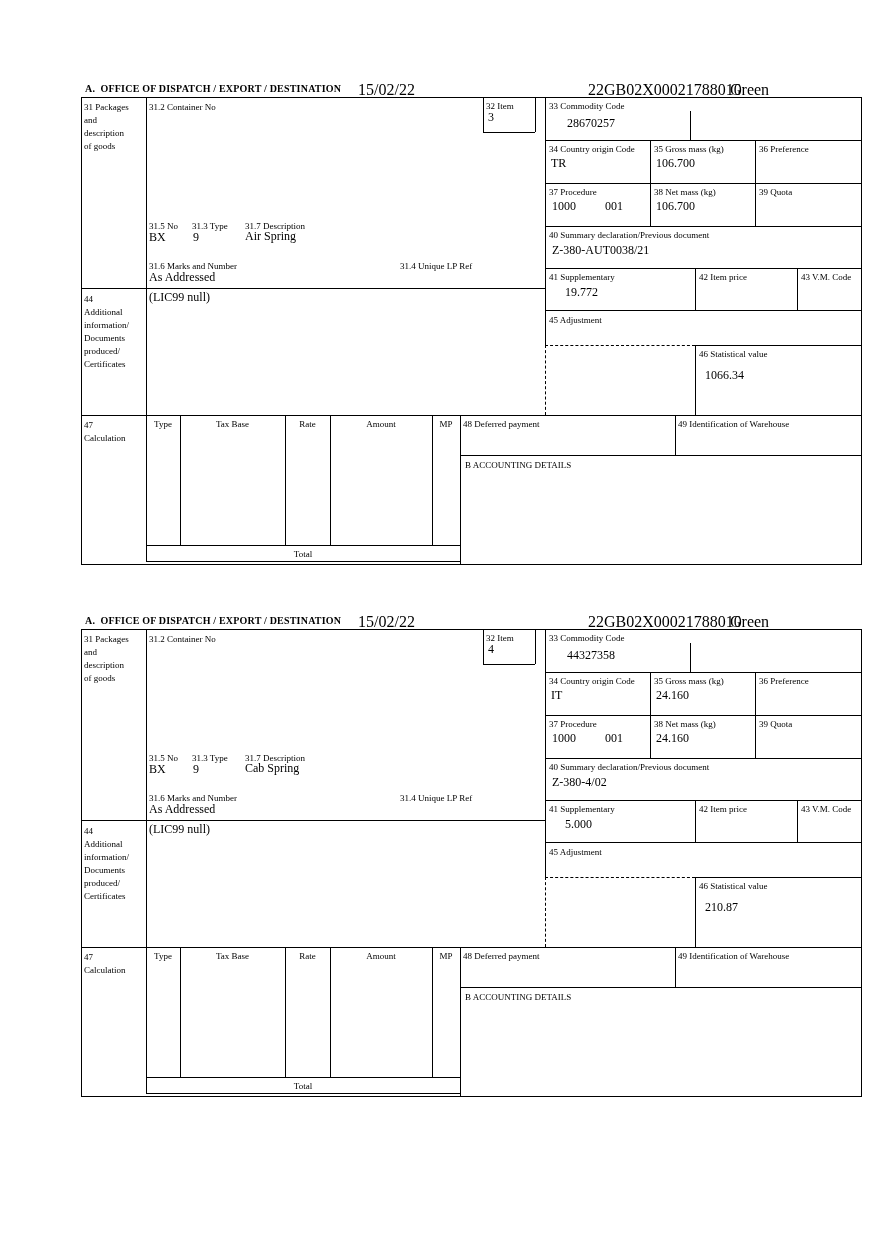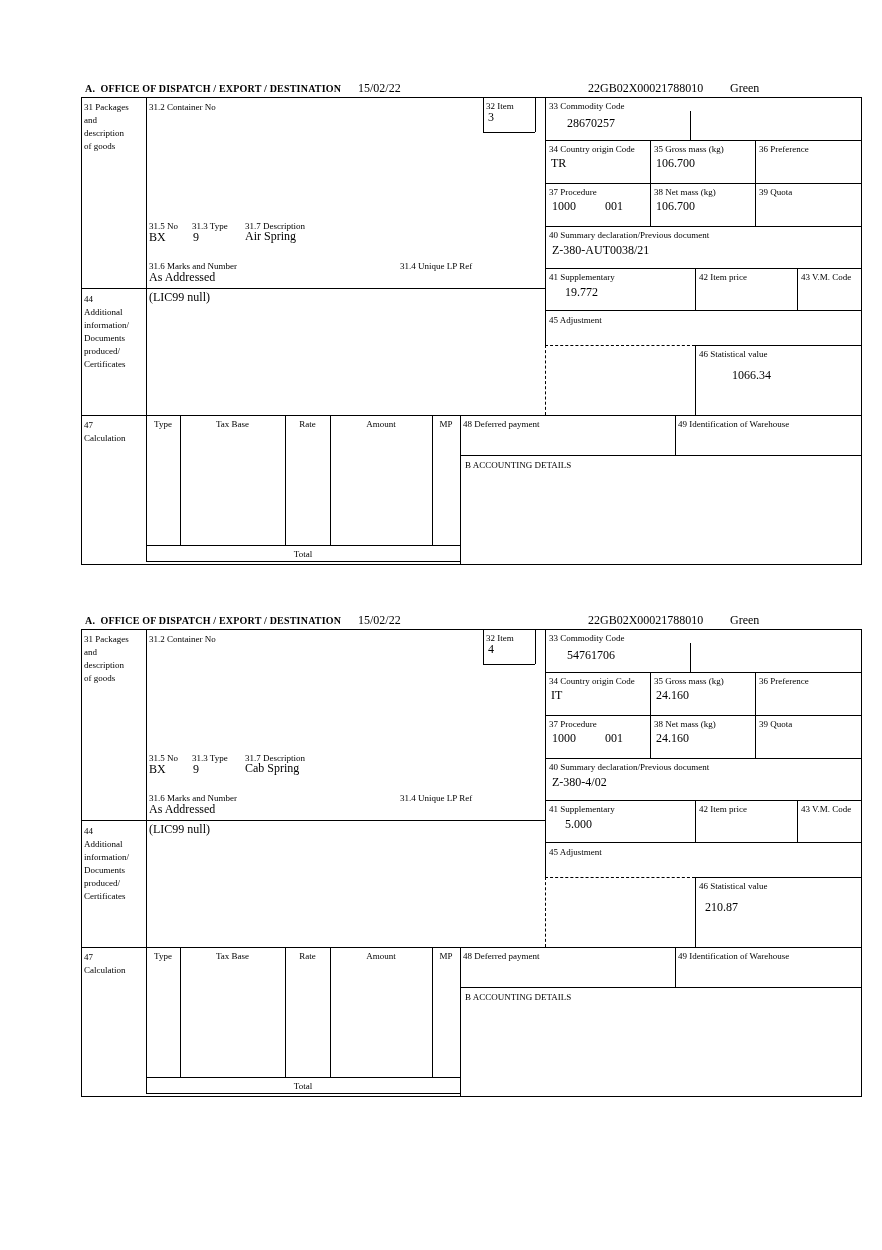--- a/index.html
+++ b/index.html
@@ -10,21 +10,21 @@
   }
   .section { position:absolute; left:81px; width:782px; height:486px; }
   .formbox { position:absolute; left:0; top:17px; width:781px; height:468px; }
   .hl { position:absolute; display:block; height:1px; background:#000; }
   .vl { position:absolute; display:block; width:1px; background:#000; }
   .hl.dash { height:0; background:none; border-top:1px dashed #000; }
   .vl.dash { width:0; background:none; border-left:1px dashed #000; }
   .lbl { position:absolute; font-size:9px; line-height:1.45; white-space:pre-line; }
   .val { position:absolute; font-size:12px; line-height:1.1; white-space:pre; }
   .hdr-office { position:absolute; font-size:10px; font-weight:bold; white-space:pre; letter-spacing:.2px; }
-  .hdr-txt { position:absolute; font-size:12px; white-space:pre;text-align:right; }
+  .hdr-txt { position:absolute; font-size:16px; white-space:pre;text-align:right; }
   .center { text-align:center; }
   .bold { font-weight:normal; }
 </style>
 </head>
 <body>
 
 <section class="section" style="top:80px">
   <div class="hdr-office" style="left:4px;top:3px">A.  OFFICE OF DISPATCH / EXPORT / DESTINATION</div>
   <div class="hdr-txt" style="left:277px;top:1px">15/02/22</div>
   <div class="hdr-txt" style="left:507px;top:1px">22GB02X00021788010</div>
@@ -109,21 +109,21 @@
     <div class="val" style="left:575px;top:103px">106.700</div>
     <div class="lbl" style="left:678px;top:89px">39 Quota</div>
     <div class="lbl" style="left:468px;top:132px">40 Summary declaration/Previous document</div>
     <div class="val" style="left:471px;top:147px">Z-380-AUT0038/21</div>
     <div class="lbl" style="left:468px;top:174px">41 Supplementary</div>
     <div class="val" style="left:484px;top:189px">19.772</div>
     <div class="lbl" style="left:618px;top:174px">42 Item price</div>
     <div class="lbl" style="left:720px;top:174px">43 V.M. Code</div>
     <div class="lbl" style="left:468px;top:217px">45 Adjustment</div>
     <div class="lbl" style="left:618px;top:251px">46 Statistical value</div>
-    <div class="val" style="left:651px;top:272px">1066.34</div>
+    <div class="val" style="left:624px;top:272px">1066.34</div>
 
     <div class="lbl center" style="left:65px;top:321px;width:34px">Type</div>
     <div class="lbl center" style="left:99px;top:321px;width:105px">Tax Base</div>
     <div class="lbl center" style="left:204px;top:321px;width:45px">Rate</div>
     <div class="lbl center" style="left:249px;top:321px;width:102px">Amount</div>
     <div class="lbl center" style="left:351px;top:321px;width:28px">MP</div>
     <div class="lbl" style="left:382px;top:321px">48 Deferred payment</div>
     <div class="lbl" style="left:597px;top:321px">49 Identification of Warehouse</div>
     <div class="lbl bold" style="left:384px;top:362px">B ACCOUNTING DETAILS</div>
     <div class="lbl center" style="left:65px;top:451px;width:314px">Total</div>
@@ -193,21 +193,21 @@
     <div class="lbl" style="left:164px;top:123px">31.7 Description</div>
     <div class="val" style="left:68px;top:134px">BX</div>
     <div class="val" style="left:112px;top:134px">9</div>
     <div class="val" style="left:164px;top:133px">Cab Spring</div>
     <div class="lbl" style="left:68px;top:163px">31.6 Marks and Number</div>
     <div class="lbl" style="left:319px;top:163px">31.4 Unique LP Ref</div>
     <div class="val" style="left:68px;top:174px">As Addressed</div>
     <div class="val" style="left:68px;top:194px">(LIC99 null)</div>
 
     <div class="lbl" style="left:468px;top:3px">33 Commodity Code</div>
-    <div class="val" style="left:486px;top:20px">54761706</div>
+    <div class="val" style="left:486px;top:20px">44327358</div>
     <div class="lbl" style="left:468px;top:46px">34 Country origin Code</div>
     <div class="val" style="left:470px;top:60px">IT</div>
     <div class="lbl" style="left:573px;top:46px">35 Gross mass (kg)</div>
     <div class="val" style="left:575px;top:60px">24.160</div>
     <div class="lbl" style="left:678px;top:46px">36 Preference</div>
     <div class="lbl" style="left:468px;top:89px">37 Procedure</div>
     <div class="val" style="left:471px;top:103px">1000</div>
     <div class="val" style="left:524px;top:103px">001</div>
     <div class="lbl" style="left:573px;top:89px">38 Net mass (kg)</div>
     <div class="val" style="left:575px;top:103px">24.160</div>

